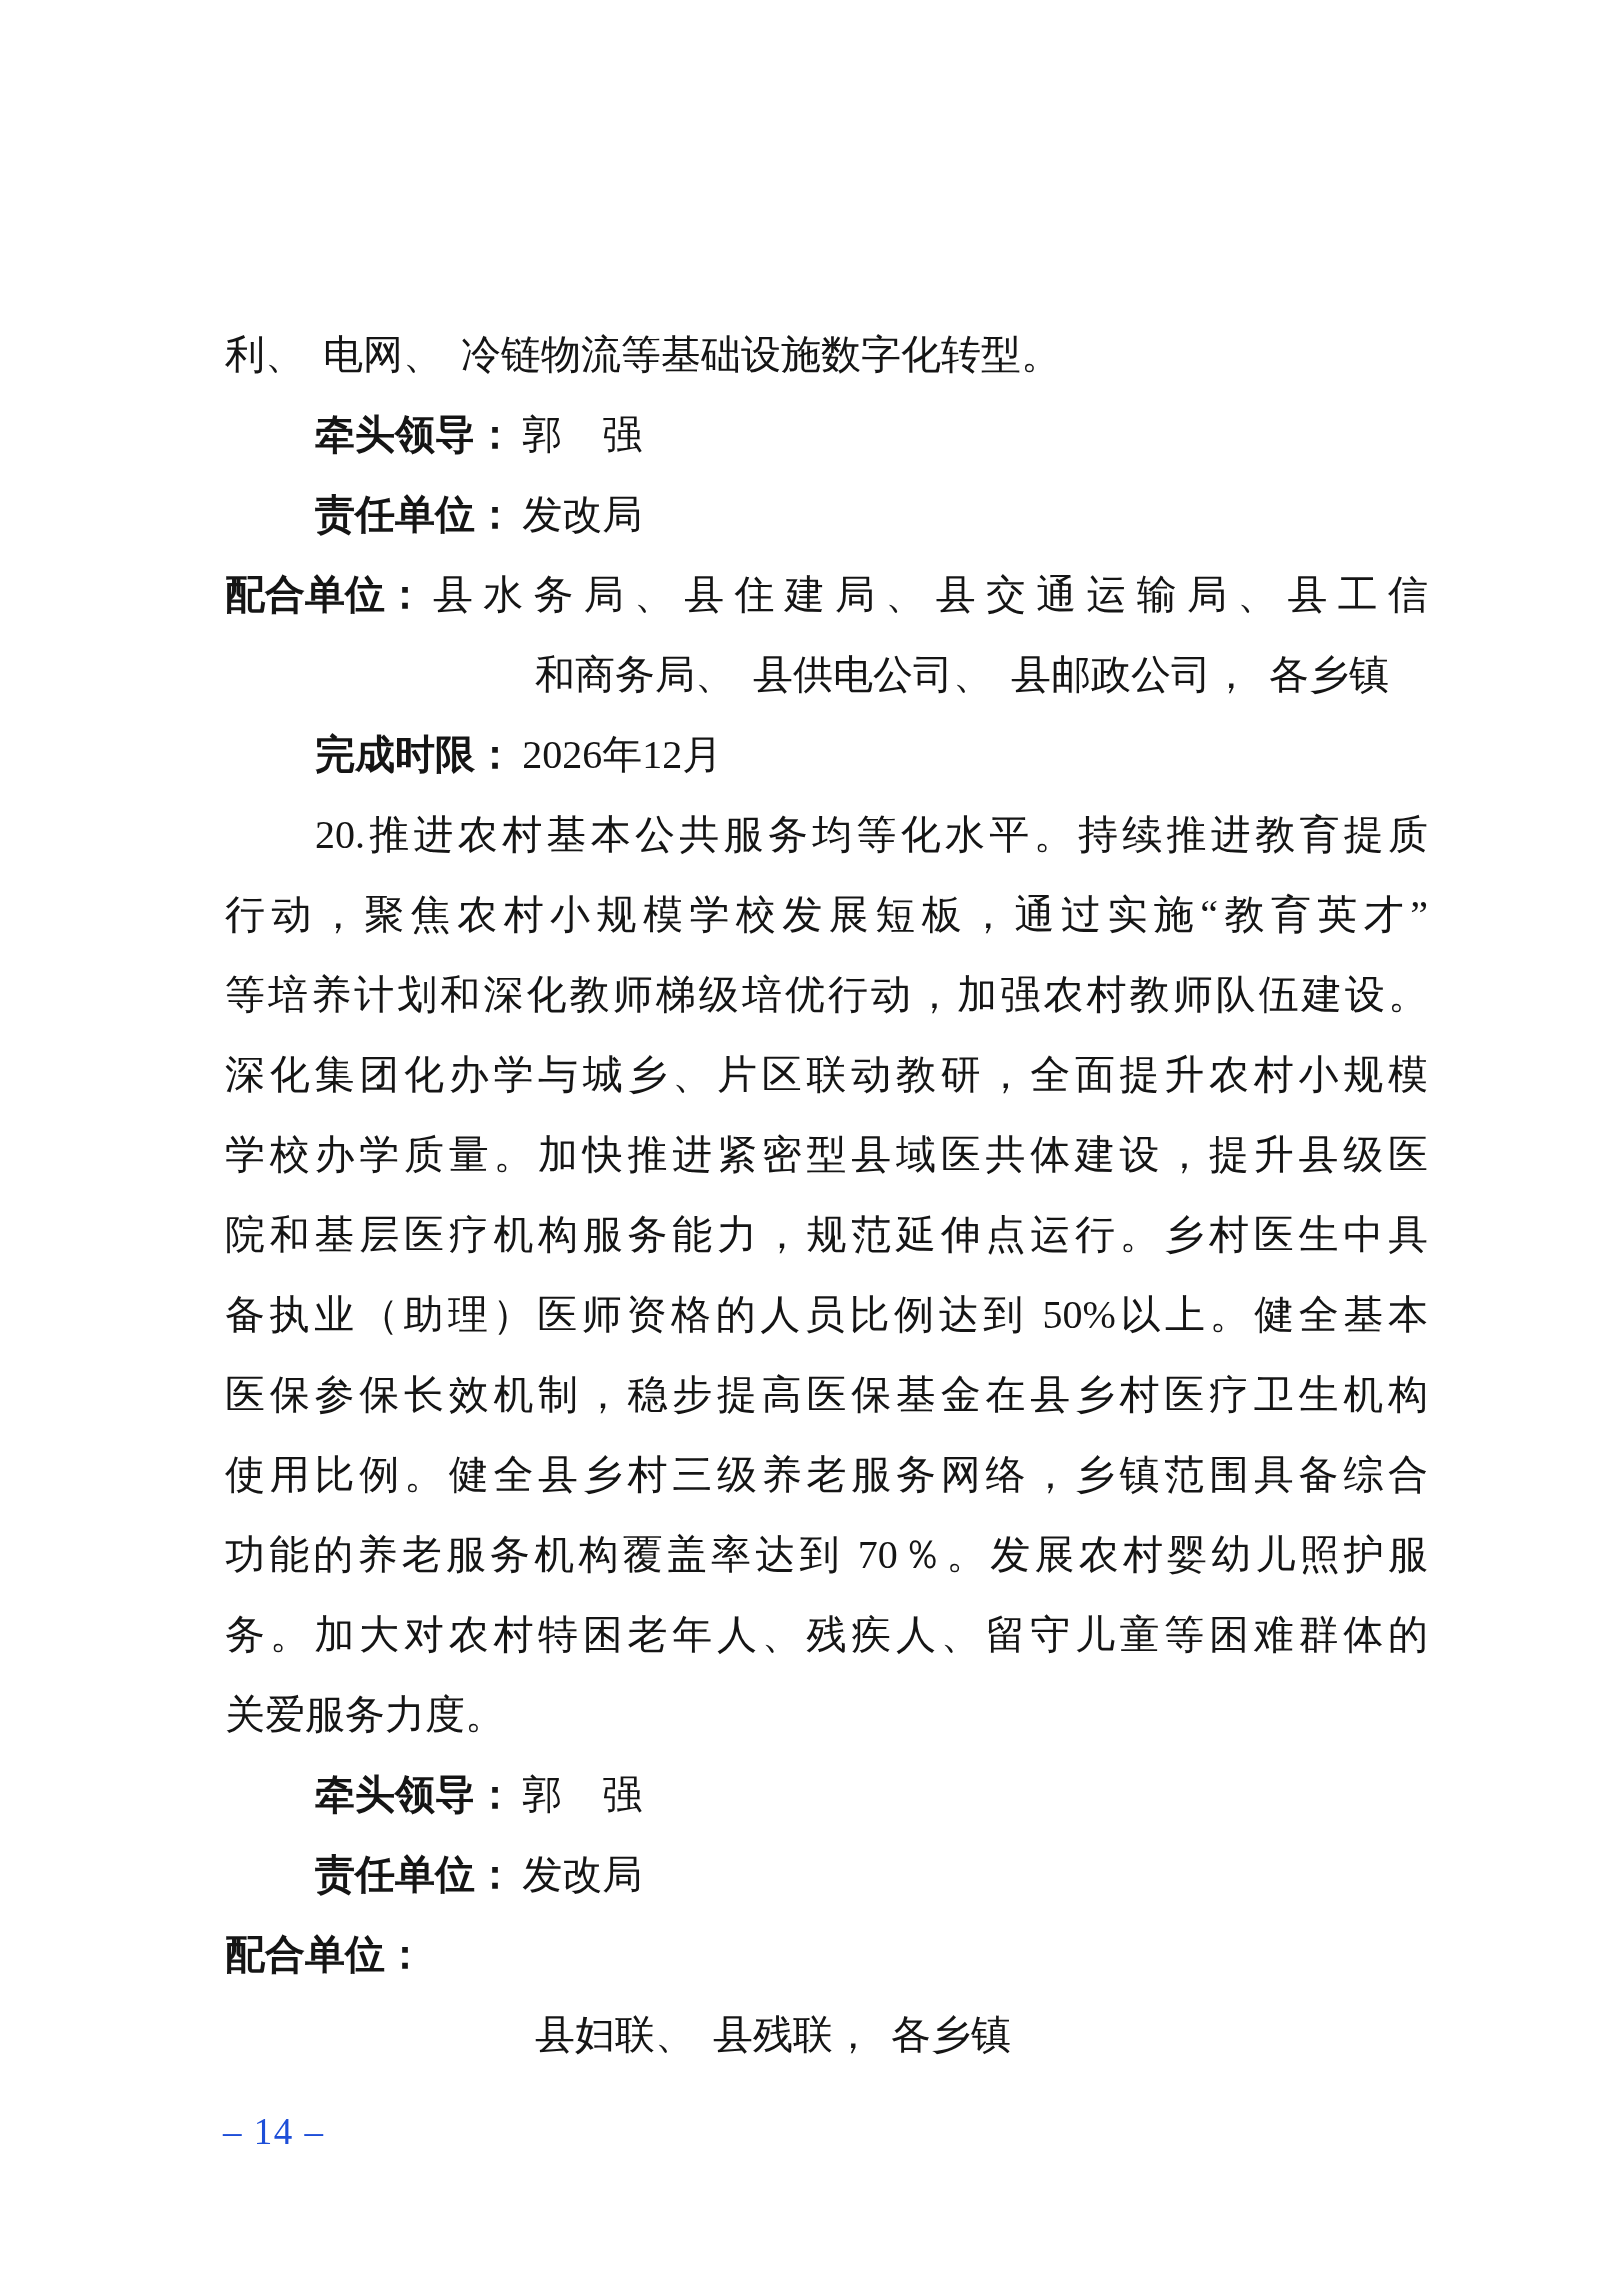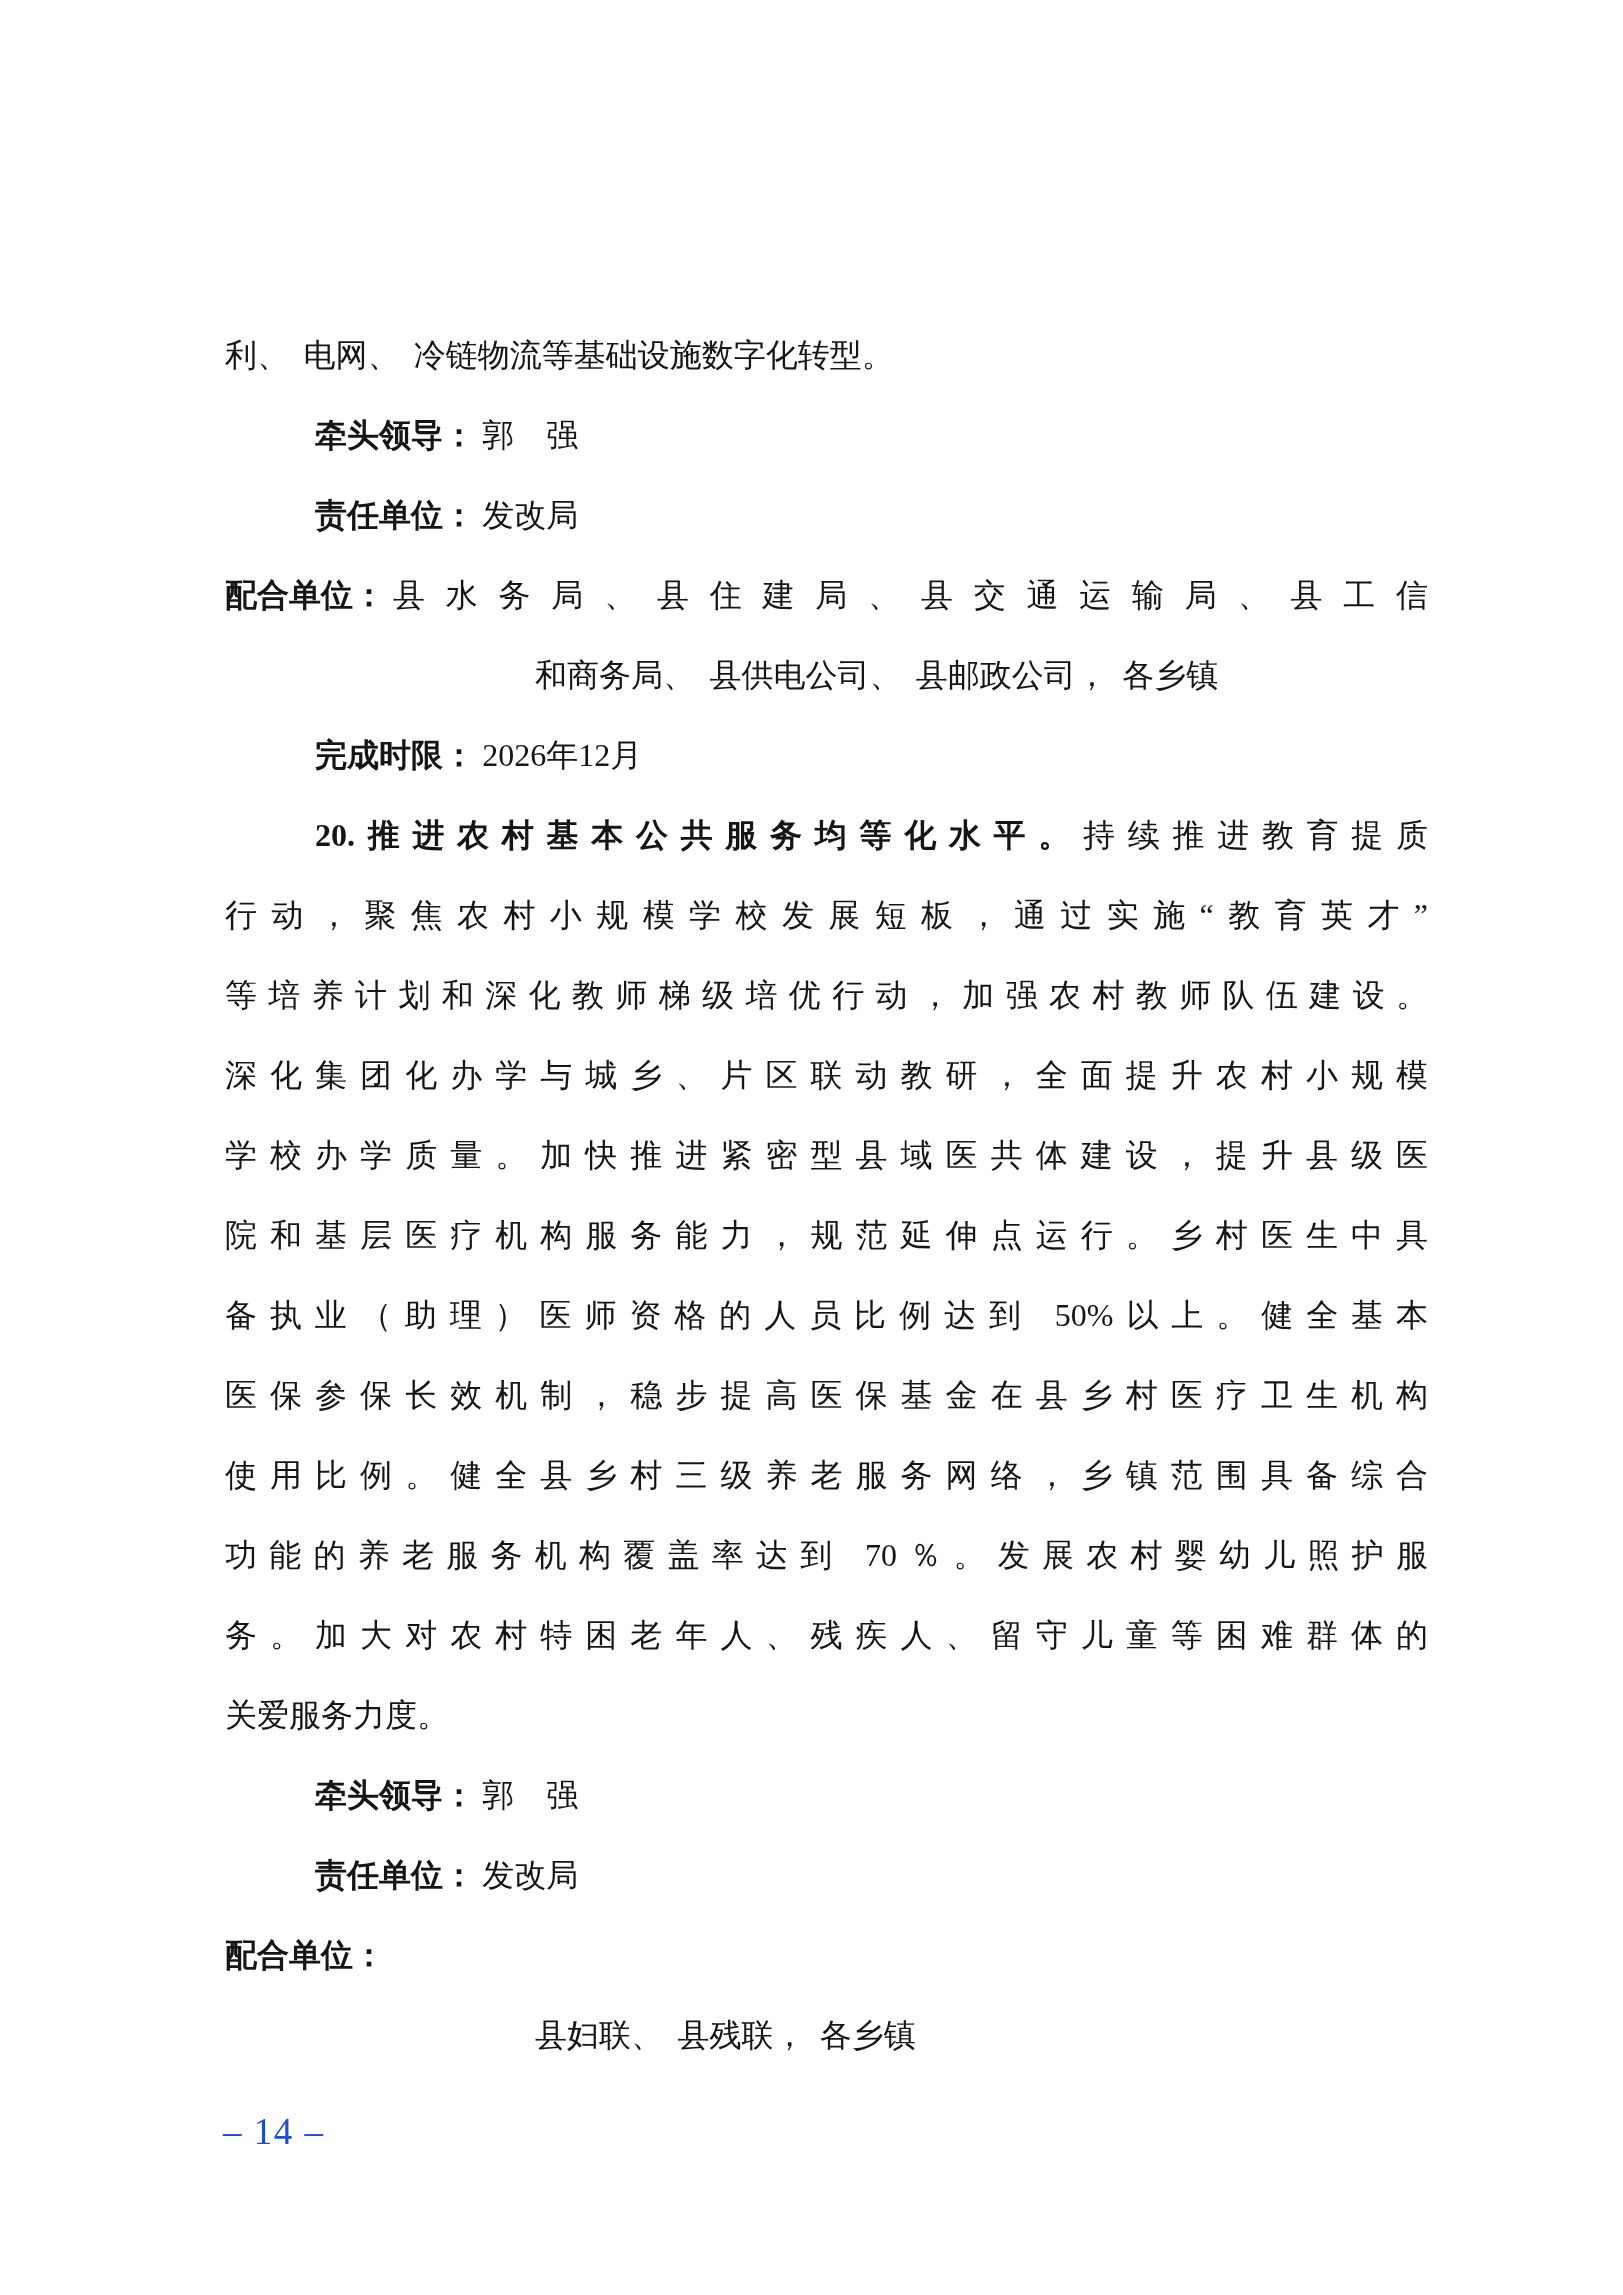--- a/index.html
+++ b/index.html
@@ -11,21 +11,21 @@
     font-family:"Liberation Serif","DejaVu Serif",serif;
     overflow:hidden;
   }
   .content{
     position:absolute;
     left:225px;top:315px;width:1203px;
   }
   .line{
     height:80px;
     line-height:80px;
-    font-size:32px;
+    font-size:40px;
     white-space:nowrap;
   }
   .just{
     white-space:normal;
     text-align:justify;
     text-align-last:justify;
     text-justify:inter-character;
   }
   .ind{padding-left:90px;}
   .hangpad{padding-left:310px;}
@@ -33,21 +33,21 @@
   .lbl{font-weight:bold;flex:0 0 auto;}
   .val{margin-left:7.2px;}
   .val-just{
     flex:1 1 auto;
     white-space:normal;
     text-align:justify;
     text-align-last:justify;
     text-justify:inter-character;
     margin-left:8px;
   }
-  .bseg{font-weight:bold;}
+  .bseg{font-weight:normal;}
   .pgap{margin-right:0.45em;}
   .footer{
     position:absolute;
     left:223px;top:2096px;
     height:72px;line-height:72px;
     font-size:37px;
     letter-spacing:1.5px;
     color:#1d4ed8;
   }
 </style>

